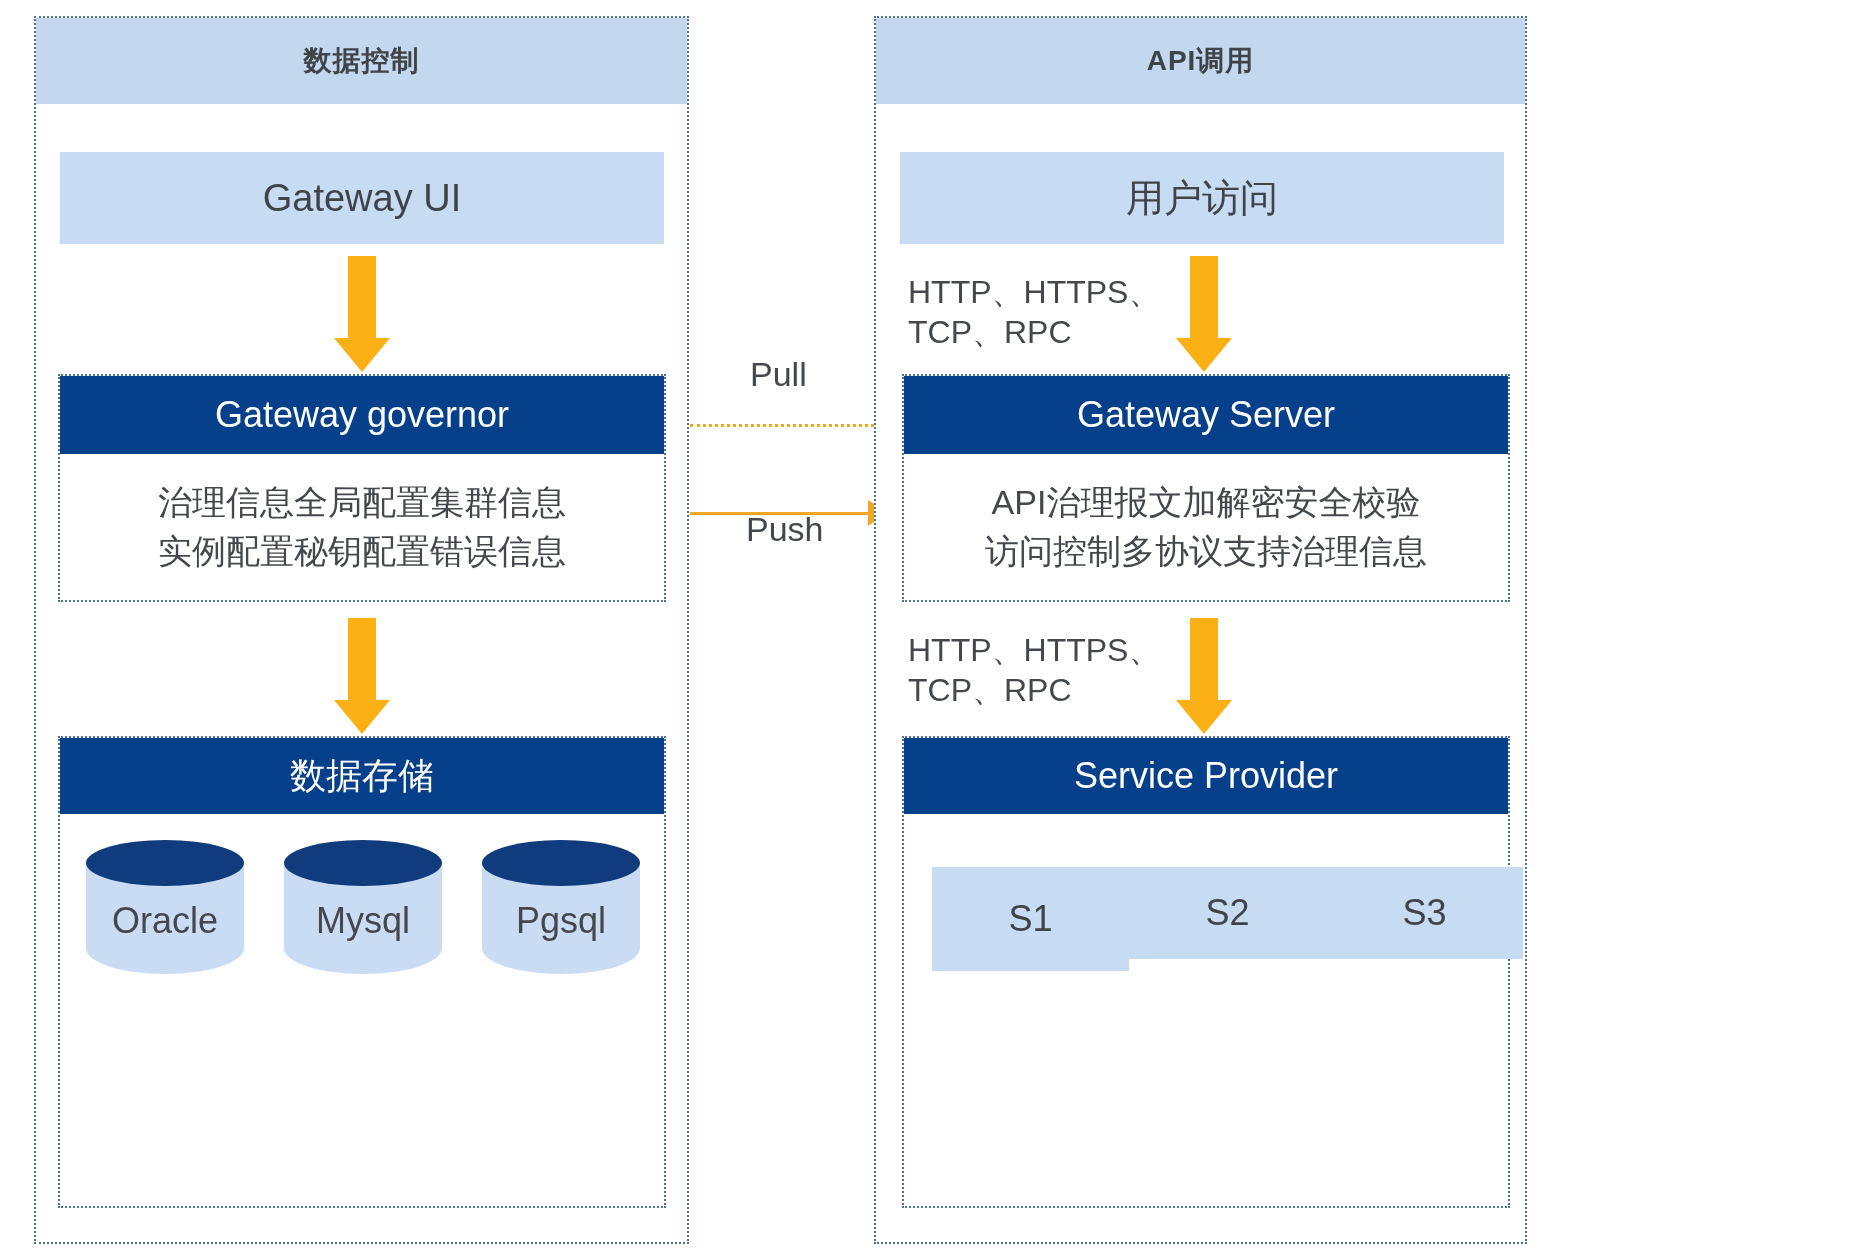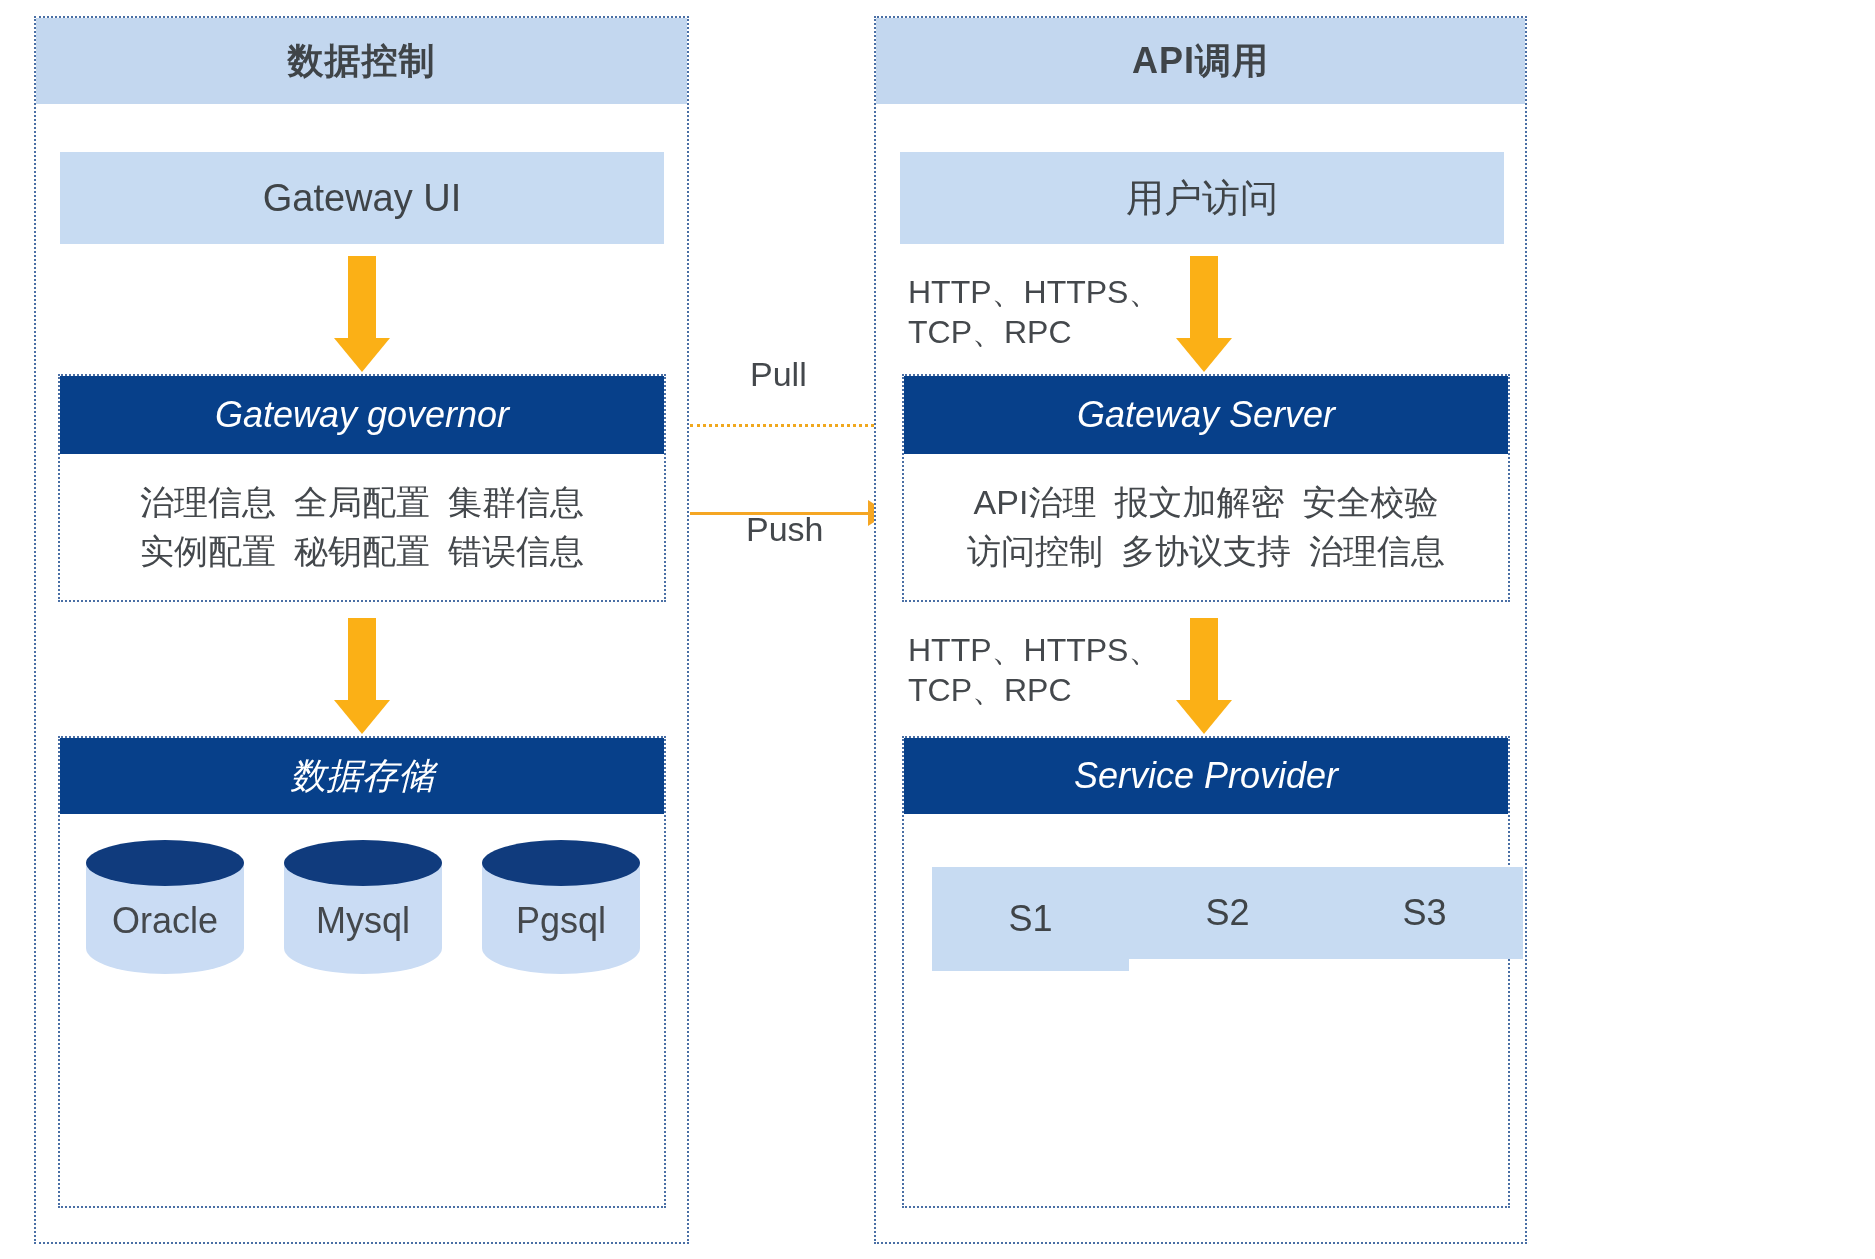--- a/index.html
+++ b/index.html
@@ -32,21 +32,21 @@
   #panel-right { left: 874px; top: 16px; width: 653px;  height: 1228px; }
 
   .panel-title {
     position: absolute;
     left: 0; top: 0; right: 0;
     height: 86px;
     background: #c3d7ef;
     display: flex;
     align-items: center;
     justify-content: center;
-    font-size: 36px;
+    font-size: 28px;
     font-weight: bold;
     color: #3f4448;
     letter-spacing: 1px;
   }
 
   
   .lightbox {
     position: absolute;
     background: #c7dbf2;
     display: flex;
@@ -67,37 +67,36 @@
   .card-header {
     background: #07408a;
     color: #ffffff;
     text-align: center;
     font-size: 36px;
     line-height: 1.0;
     display: flex;
     align-items: center;
     justify-content: center;
     box-sizing: border-box;
-    font-style: italic;
   }
   .card-body {
     display: flex;
     flex-direction: column;
     align-items: center;
     justify-content: center;
     box-sizing: border-box;
   }
   .card-body .row {
     display: flex;
     font-size: 34px;
     color: #44484c;
     line-height: 1.45;
     white-space: pre;
   }
-  .card-body .row span + span { margin-left: 18px; }
+  .card-body .row span + span { }
 
   
   .arrow-down {
     position: absolute;
     width: 56px;
   }
   .arrow-down .shaft {
     position: absolute;
     left: 14px;
     top: 0;

